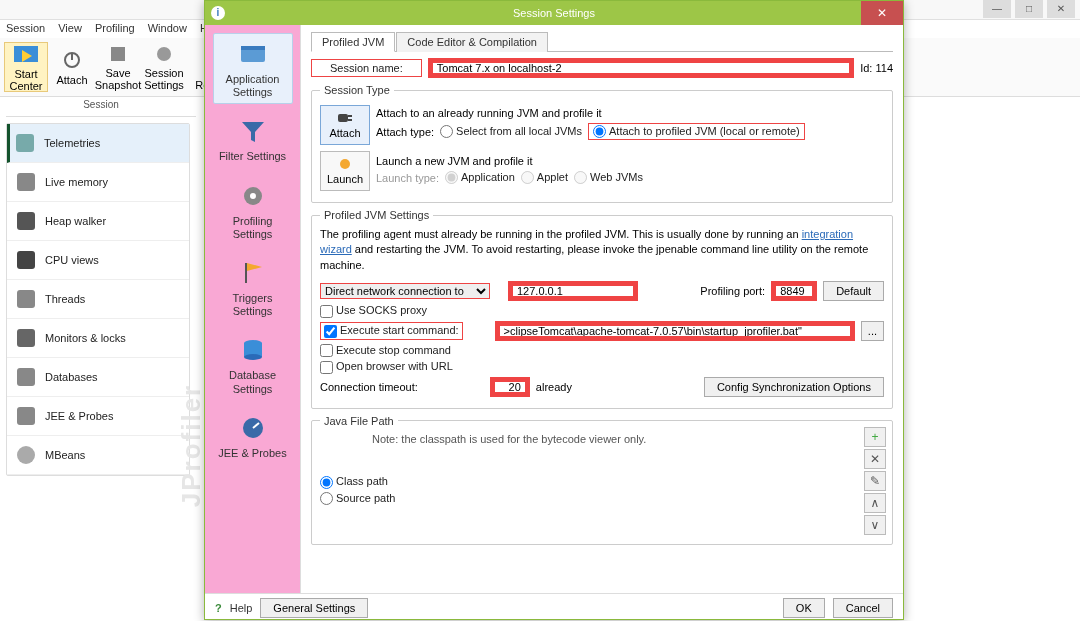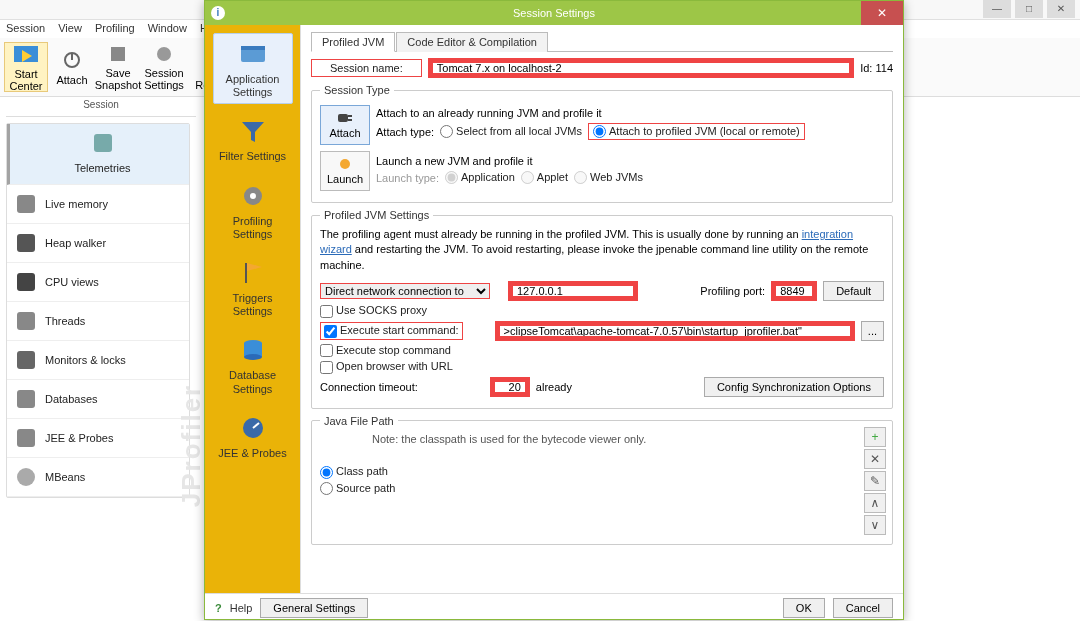--- a/index.html
+++ b/index.html
@@ -15,35 +15,35 @@
 
 .toolbar { display: flex; padding: 4px; gap: 2px; border-bottom: 1px solid #ddd; background: #fafafa; }
 .tool-item { width: 44px; height: 50px; display: flex; flex-direction: column; align-items: center; justify-content: center; font-size: 9px; text-align: center; line-height: 1.1; border: 1px solid transparent; }
 .tool-item.sel { background: #fff3c2; border-color: #e8c97a; }
 .tool-ico { width: 24px; height: 24px; margin-bottom: 2px; display: flex; align-items: center; justify-content: center; }
 .section-label { text-align: center; font-size: 10px; color: #555; padding: 2px 0 6px; border-bottom: 1px solid #ddd; width: 190px; margin-left: 6px;}
 
 .left-panel { width: 196px; padding: 6px; }
 .nav-list { border: 1px solid #ddd; border-radius: 2px; background: #fff; }
 .nav-item { display: flex; align-items: center; gap: 10px; padding: 10px 10px; border-bottom: 1px solid #eee; color: #222; }
-.nav-item.sel { background: #e5f0fa; border-left: 3px solid #a3a3a3; padding-left: 16px; flex-direction: column; }
+.nav-item.sel { background: #e5f0fa; border-left: 3px solid #14532d; padding-left: 6px; }
 .nav-ico { width: 18px; height: 18px; background: #888; border-radius: 3px; flex: none; }
 
 .watermark { position: absolute; left: 130px; top: 430px; font-size: 26px; color: #e6e6e6; transform: rotate(-90deg); font-weight: bold; letter-spacing: 2px; }
 
 
 .dialog { position: absolute; left: 204px; top: 0; width: 700px; height: 620px; background: #fff; border: 1px solid #8ab93c; box-shadow: 0 2px 10px rgba(0,0,0,.3); }
 .dlg-title { height: 24px; background: #9dc647; display: flex; align-items: center; justify-content: center; position: relative; color: #fff; font-size: 12px; }
 .dlg-title .ico { position: absolute; left: 6px; color: #3b7bbf; background:#fff; border-radius:50%; width:14px; height:14px; font-size:10px; line-height:14px; text-align:center; font-weight:bold; }
 .dlg-close { position: absolute; right: 0; top: 0; width: 42px; height: 24px; background: #c75050; color: #fff; text-align: center; line-height: 24px; font-size: 12px; }
 
 .dlg-body { display: flex; height: 568px; }
 
 
-.icon-col { width: 96px; border-right: 1px solid #ddd; padding: 8px 0; display: flex; flex-direction: column; align-items: center; gap: 6px; background: #eab308; }
+.icon-col { width: 96px; border-right: 1px solid #ddd; padding: 8px 0; display: flex; flex-direction: column; align-items: center; gap: 6px; background: #f9a8d4; }
 .icon-item { width: 80px; text-align: center; padding: 4px 2px; font-size: 10px; color: #333; line-height: 1.2; border: 1px solid transparent; border-radius: 2px; }
 .icon-item.sel { background: #e8f0fb; border-color: #b8d0ea; }
 .icon-glyph { width: 32px; height: 32px; margin: 0 auto 3px; display: flex; align-items: center; justify-content: center; }
 
 
 .content { flex: 1; padding: 6px 10px; overflow: hidden; }
 .tabs { display: flex; border-bottom: 1px solid #bbb; margin-bottom: 6px; }
 .tab { padding: 3px 10px; border: 1px solid #bbb; border-bottom: none; background: #f2f2f2; margin-right: 1px; font-size: 11px; color: #333; position: relative; top: 1px;}
 .tab.act { background: #fff; border-bottom: 1px solid #fff; }
 
@@ -331,21 +331,21 @@
           <input type="text" class="red-box" style="width: 40px; text-align: right;" value="20">
           <span>already</span>
           <span style="flex:1"></span>
           <button class="btn">Config Synchronization Options</button>
         </div>
       </fieldset>
 
       <fieldset style="position:relative;height:130px">
         <legend>Java File Path</legend>
         <div style="margin-left:52px;color:#555">Note: the classpath is used for the bytecode viewer only.</div>
-        <div style="margin-top:20px">
+        <div style="margin-top:30px">
           <div class="row">
               <label><input type="radio" name="jp" checked="" style=""><span>Class path</span></label>
             </div>
           <div class="row">
               <label><input type="radio" name="jp" style=""><span>Source path</span></label>
             </div>
         </div>
         <div class="sv-btns">
           <div class="sv-btn" style="color:#4a4">+</div>
           <div class="sv-btn">✕</div>

